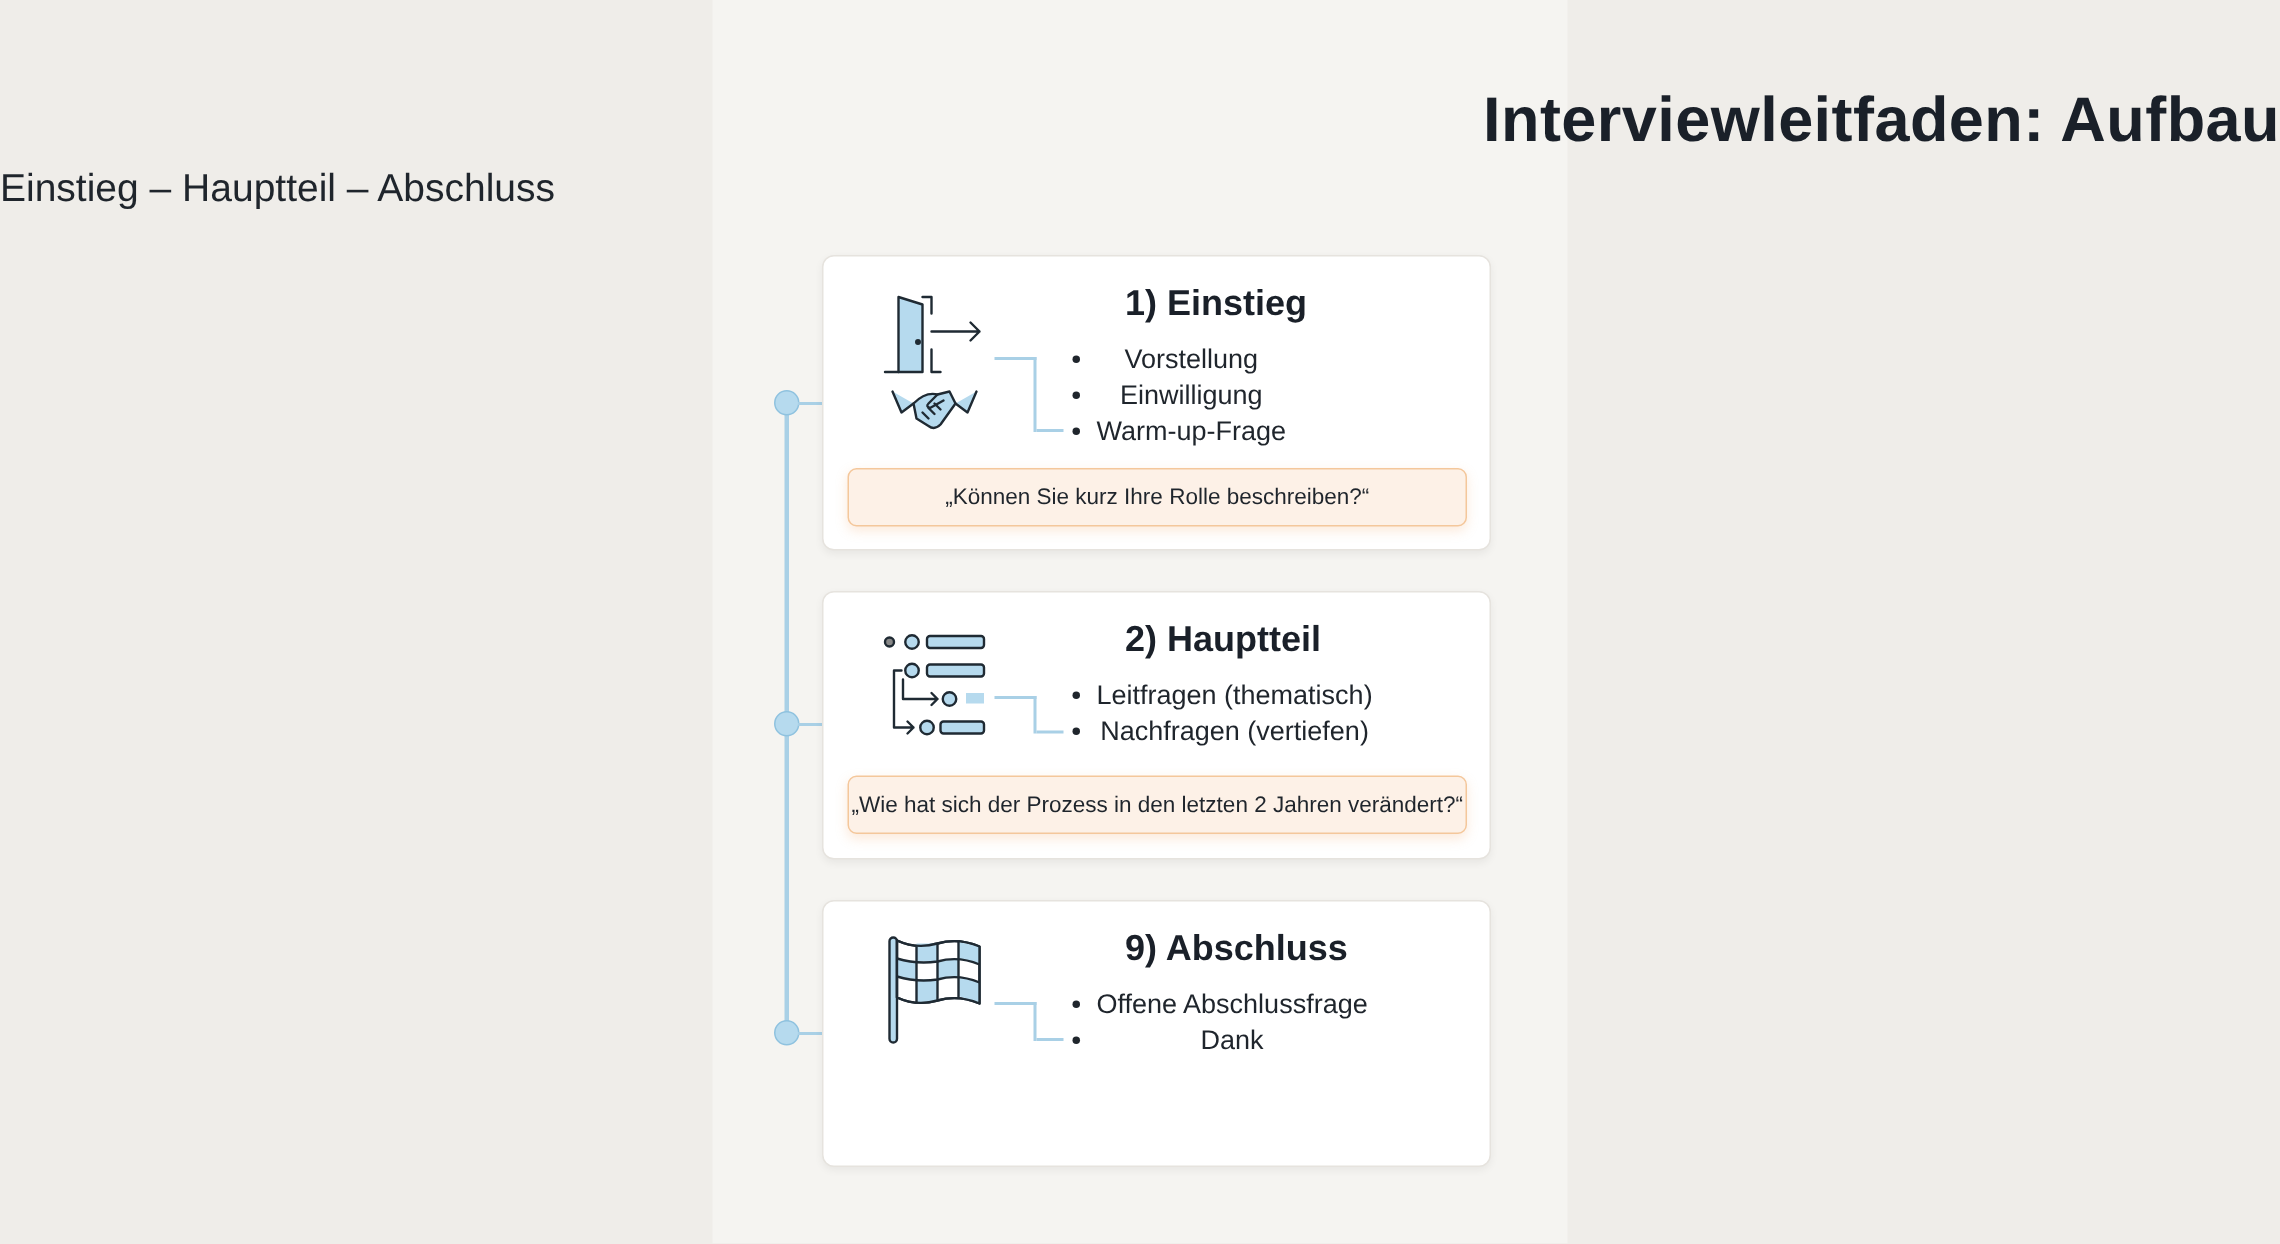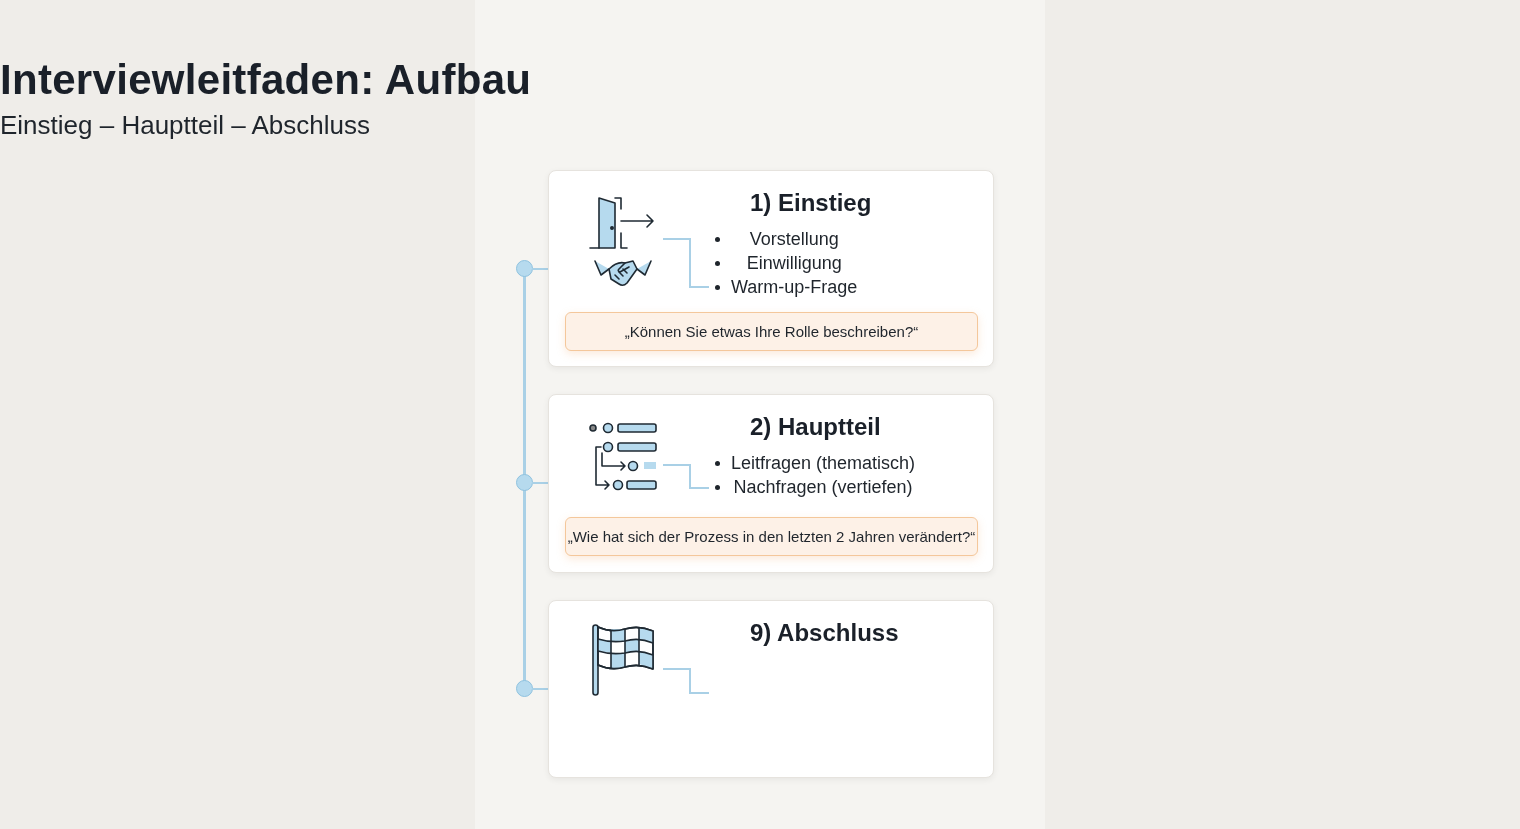--- a/index.html
+++ b/index.html
@@ -9,21 +9,21 @@
     font-family: "Liberation Sans", "DejaVu Sans", sans-serif;
     color: #1c2128;
     position: relative;
   }
   .center-panel {
     position: absolute; left: 475px; top: 0; width: 570px; height: 829px;
     background: #f5f4f1;
   }
   .title {
     position: absolute; left: 0; width: 1520px; top: 56px;
-    text-align: left; font-size: 42px; font-weight: 700; color: #1a2029;
+    text-align: right; font-size: 42px; font-weight: 700; color: #1a2029;
     letter-spacing: 0.3px;
   }
   .subtitle {
     position: absolute; left: 0; width: 1520px; top: 110px;
     font-size: 26px; font-weight: 400; color: #1f252c;
   }
   .timeline-line {
     position: absolute; left: 523px; top: 268px; width: 3px; height: 420px;
     background: #a9d0e6;
   }
@@ -106,21 +106,21 @@
     </svg>
   </div>
   <div class="connector" style="left:114px; top:67px; width:28px; height:50px"></div>
   <div class="connector-bottom" style="left:142px; top:115px; width:18px"></div>
   <div class="card-title">1) Einstieg</div>
   <ul class="card-list" style="top:56px">
     <li>Vorstellung</li>
     <li>Einwilligung</li>
     <li>Warm-up-Frage</li>
   </ul>
-  <div class="quote" style="top:141px">„Können Sie etwas Ihre Rolle beschreiben?“</div>
+  <div class="quote" style="top:141px">„Können Sie kurz Ihre Rolle beschreiben?“</div>
 </div>
 
 <div class="card" style="top:394px; height:179px">
   <div class="card-icon" style="top:22px">
     <svg width="74" height="76" viewBox="0 0 74 76" fill="none" stroke="#1f2a33" stroke-width="1.6" stroke-linecap="round" stroke-linejoin="round">
       <circle cx="6" cy="11" r="3" fill="#888"></circle>
       <circle cx="21" cy="11" r="4.5" fill="#b6daee"></circle>
       <rect x="31" y="7" width="38" height="8" rx="2" fill="#b6daee"></rect>
       <path d="M14 30 H9 V68 H22 M18 64 L22 68 L18 72"></path>
       <circle cx="21" cy="30" r="4.5" fill="#b6daee"></circle>
@@ -155,13 +155,17 @@
       <path d="M20 30 L34 30 L34 44 L20 46 Z" fill="#b6daee" stroke="none"></path>
       <path d="M48 28 L62 32 L62 46 L48 41 Z" fill="#b6daee" stroke="none"></path>
       <path d="M7 4 Q20 10 34 6 Q48 2 62 8 L62 46 Q48 40 34 44 Q20 48 7 42 Z"></path>
       <path d="M7 16 Q20 20 34 18 Q48 14 62 20 M7 28 Q20 32 34 30 Q48 26 62 32"></path>
       <path d="M20 8 V46 M34 6 V44 M48 4 V42"></path>
     </svg>
   </div>
   <div class="connector" style="left:114px; top:67px; width:28px; height:26px"></div>
   <div class="connector-bottom" style="left:142px; top:91px; width:18px"></div>
   <div class="card-title">9) Abschluss</div>
+  <ul class="card-list" style="top:56px">
+    <li>Offene Abschlussfrage</li>
+    <li>Dank</li>
+  </ul>
 </div>
 
 </body></html>

